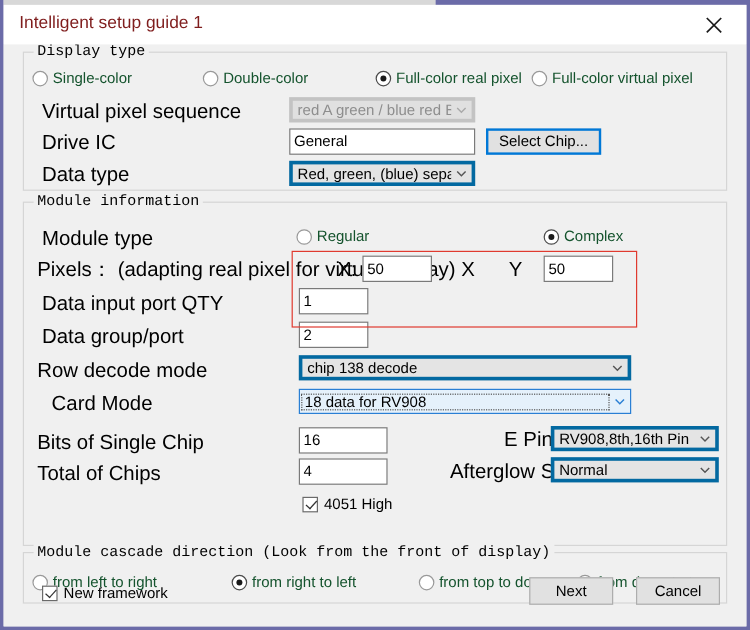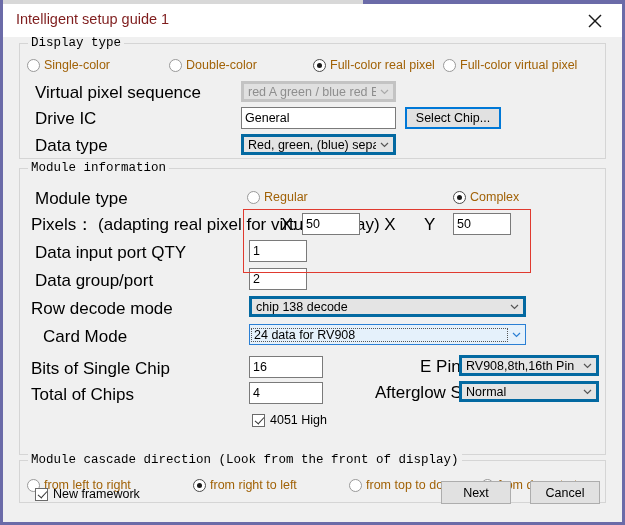--- a/index.html
+++ b/index.html
@@ -89,21 +89,21 @@
     font-size: 17px;
     color: #000;
     white-space: nowrap;
     line-height: 16px;
   }
 
   
   .radio {
     position: absolute;
     display: flex; align-items: center;
-    font-size: 12.5px; color: #a16207;
+    font-size: 12.5px; color: #14532d;
     white-space: nowrap;
     cursor: default;
     line-height: 16px;
   }
   .radio .dot {
     width: 13px; height: 13px;
     border: 1px solid #999;
     border-radius: 50%;
     background: #fff;
     margin-right: 4px;
@@ -320,21 +320,21 @@
       <span class="combo-text">chip 138 decode</span>
       <span class="arrow">
         <svg width="11" height="11" viewBox="0 0 11 11" fill="none" stroke="#555" stroke-width="1.2">
           <polyline points="2,4 5.5,7.5 9,4"></polyline>
         </svg>
       </span>
     </div>
 
     <div class="lbl" style="left:40px; top:292px;">Card Mode</div>
     <div class="combo focused" style="left:246px; top:287px; width:277px; height:21px;">
-      <span class="combo-text">24 data for RV908</span>
+      <span class="combo-text">18 data for RV908</span>
       <span class="arrow">
         <svg width="11" height="11" viewBox="0 0 11 11" fill="none" stroke="#2a7fd4" stroke-width="1.2">
           <polyline points="2,4 5.5,7.5 9,4"></polyline>
         </svg>
       </span>
     </div>
 
     <div class="lbl" style="left:28px; top:324px;">Bits of Single Chip</div>
     <input class="textbox" style="left: 246px; top: 319px; width: 74px; height: 22px;" value="16">
 

